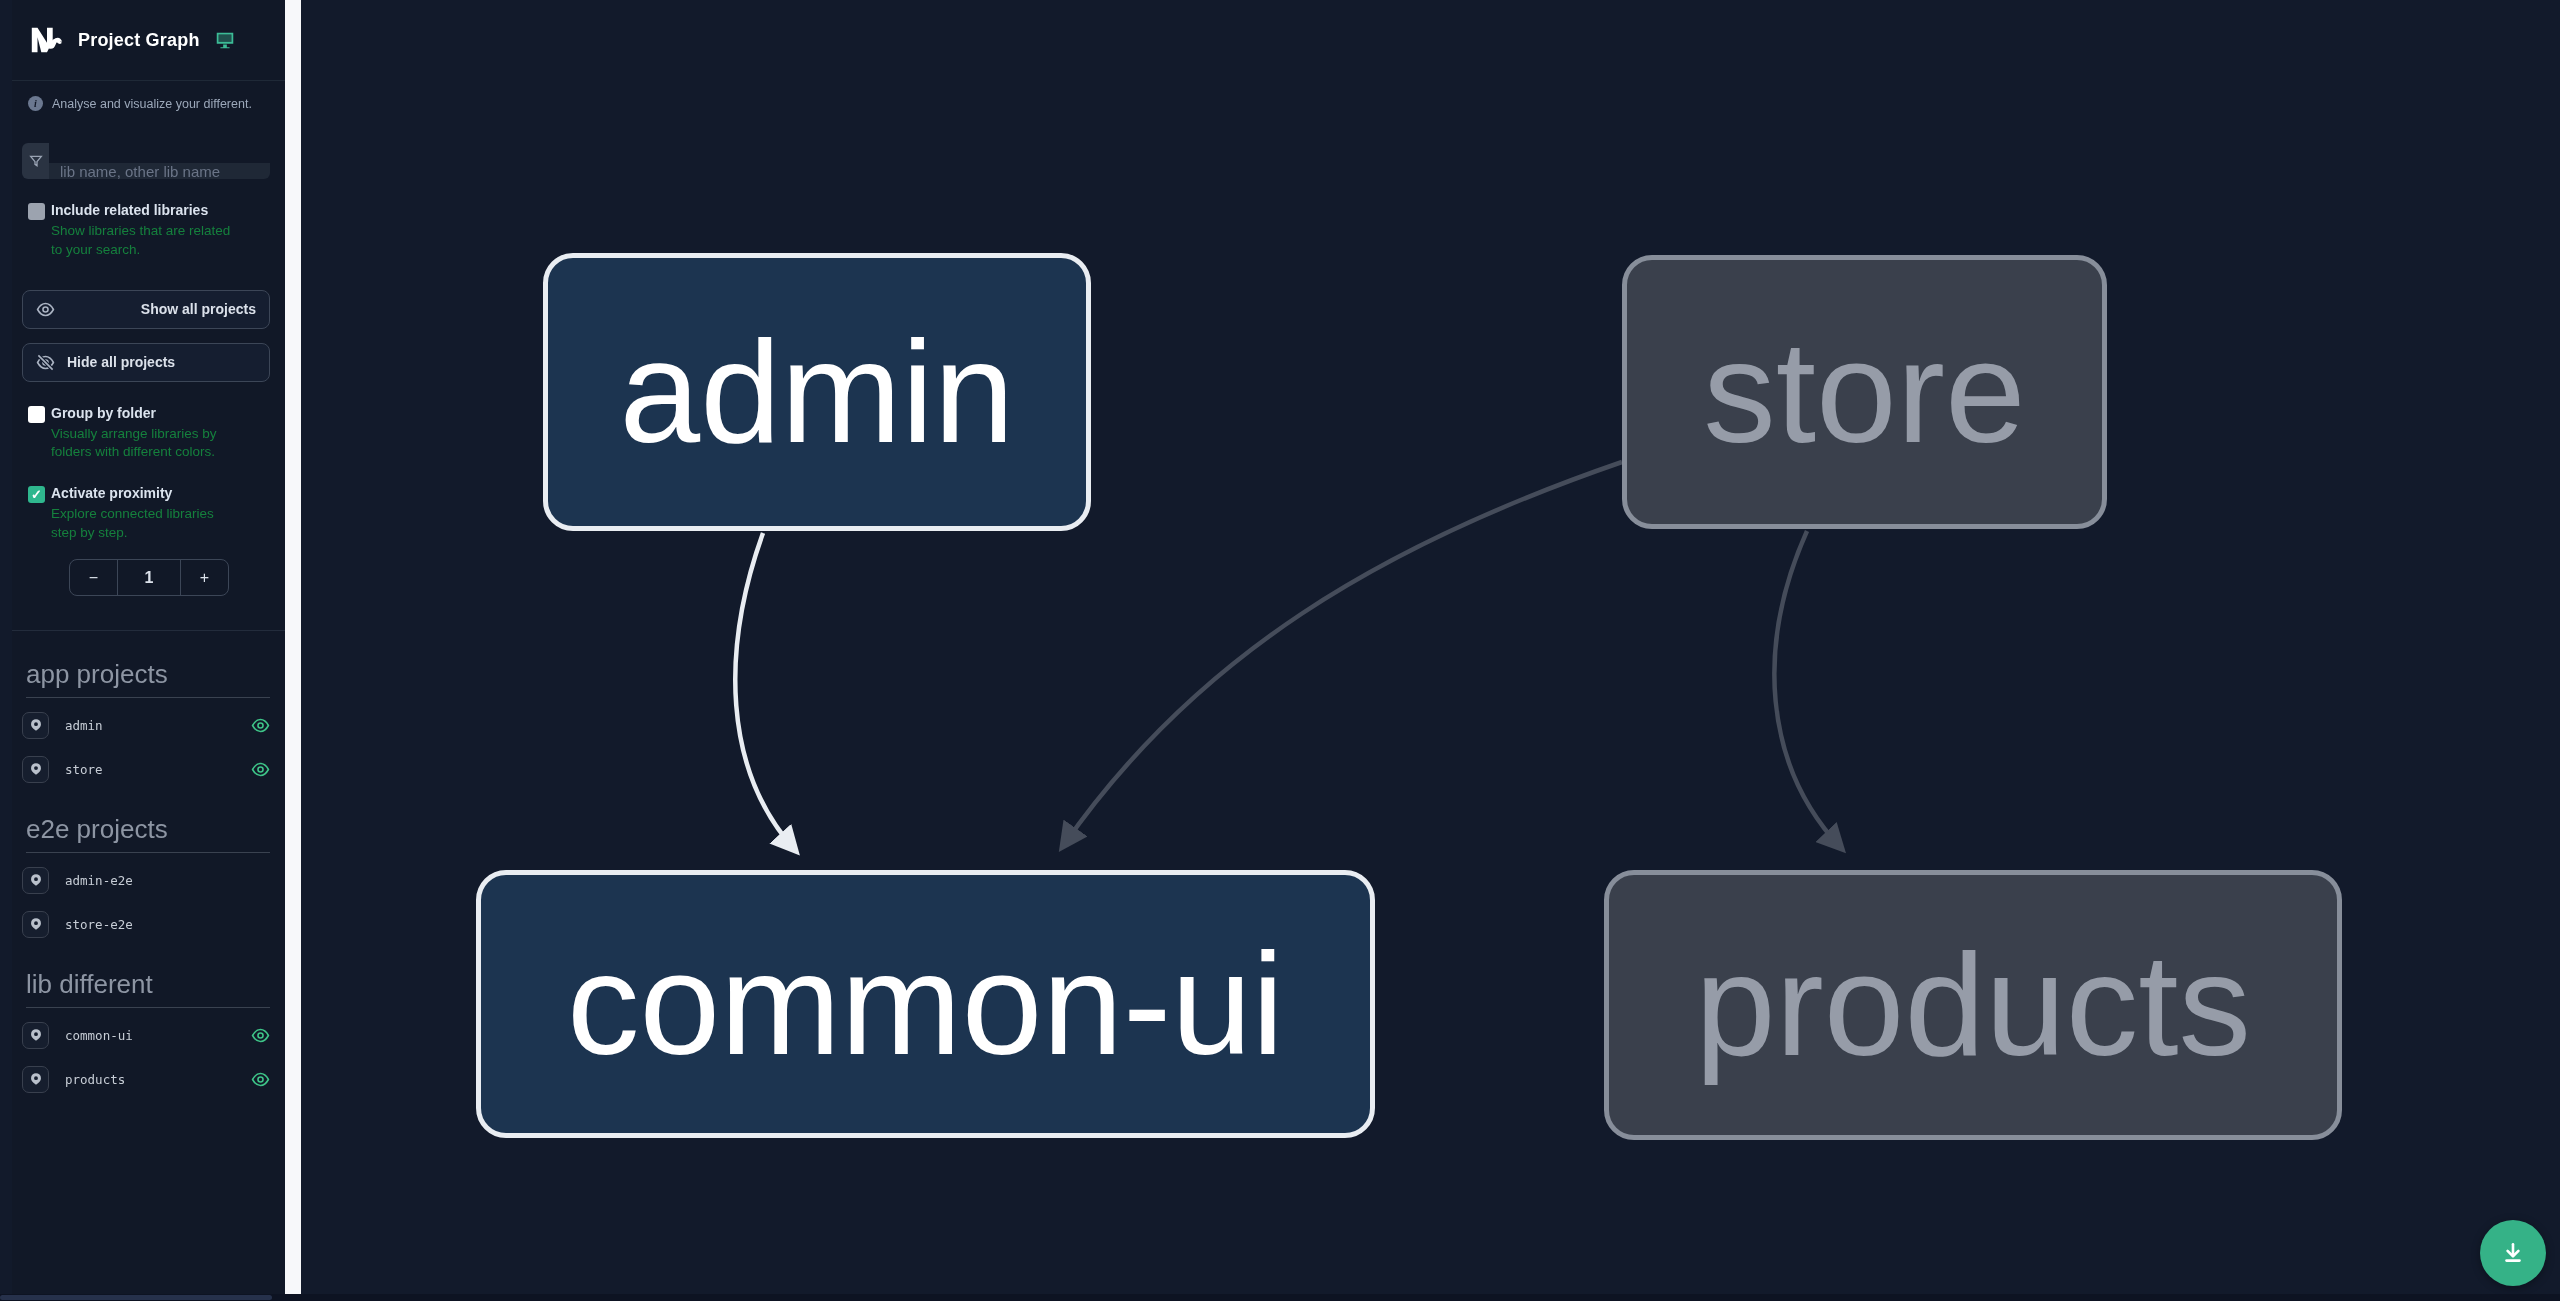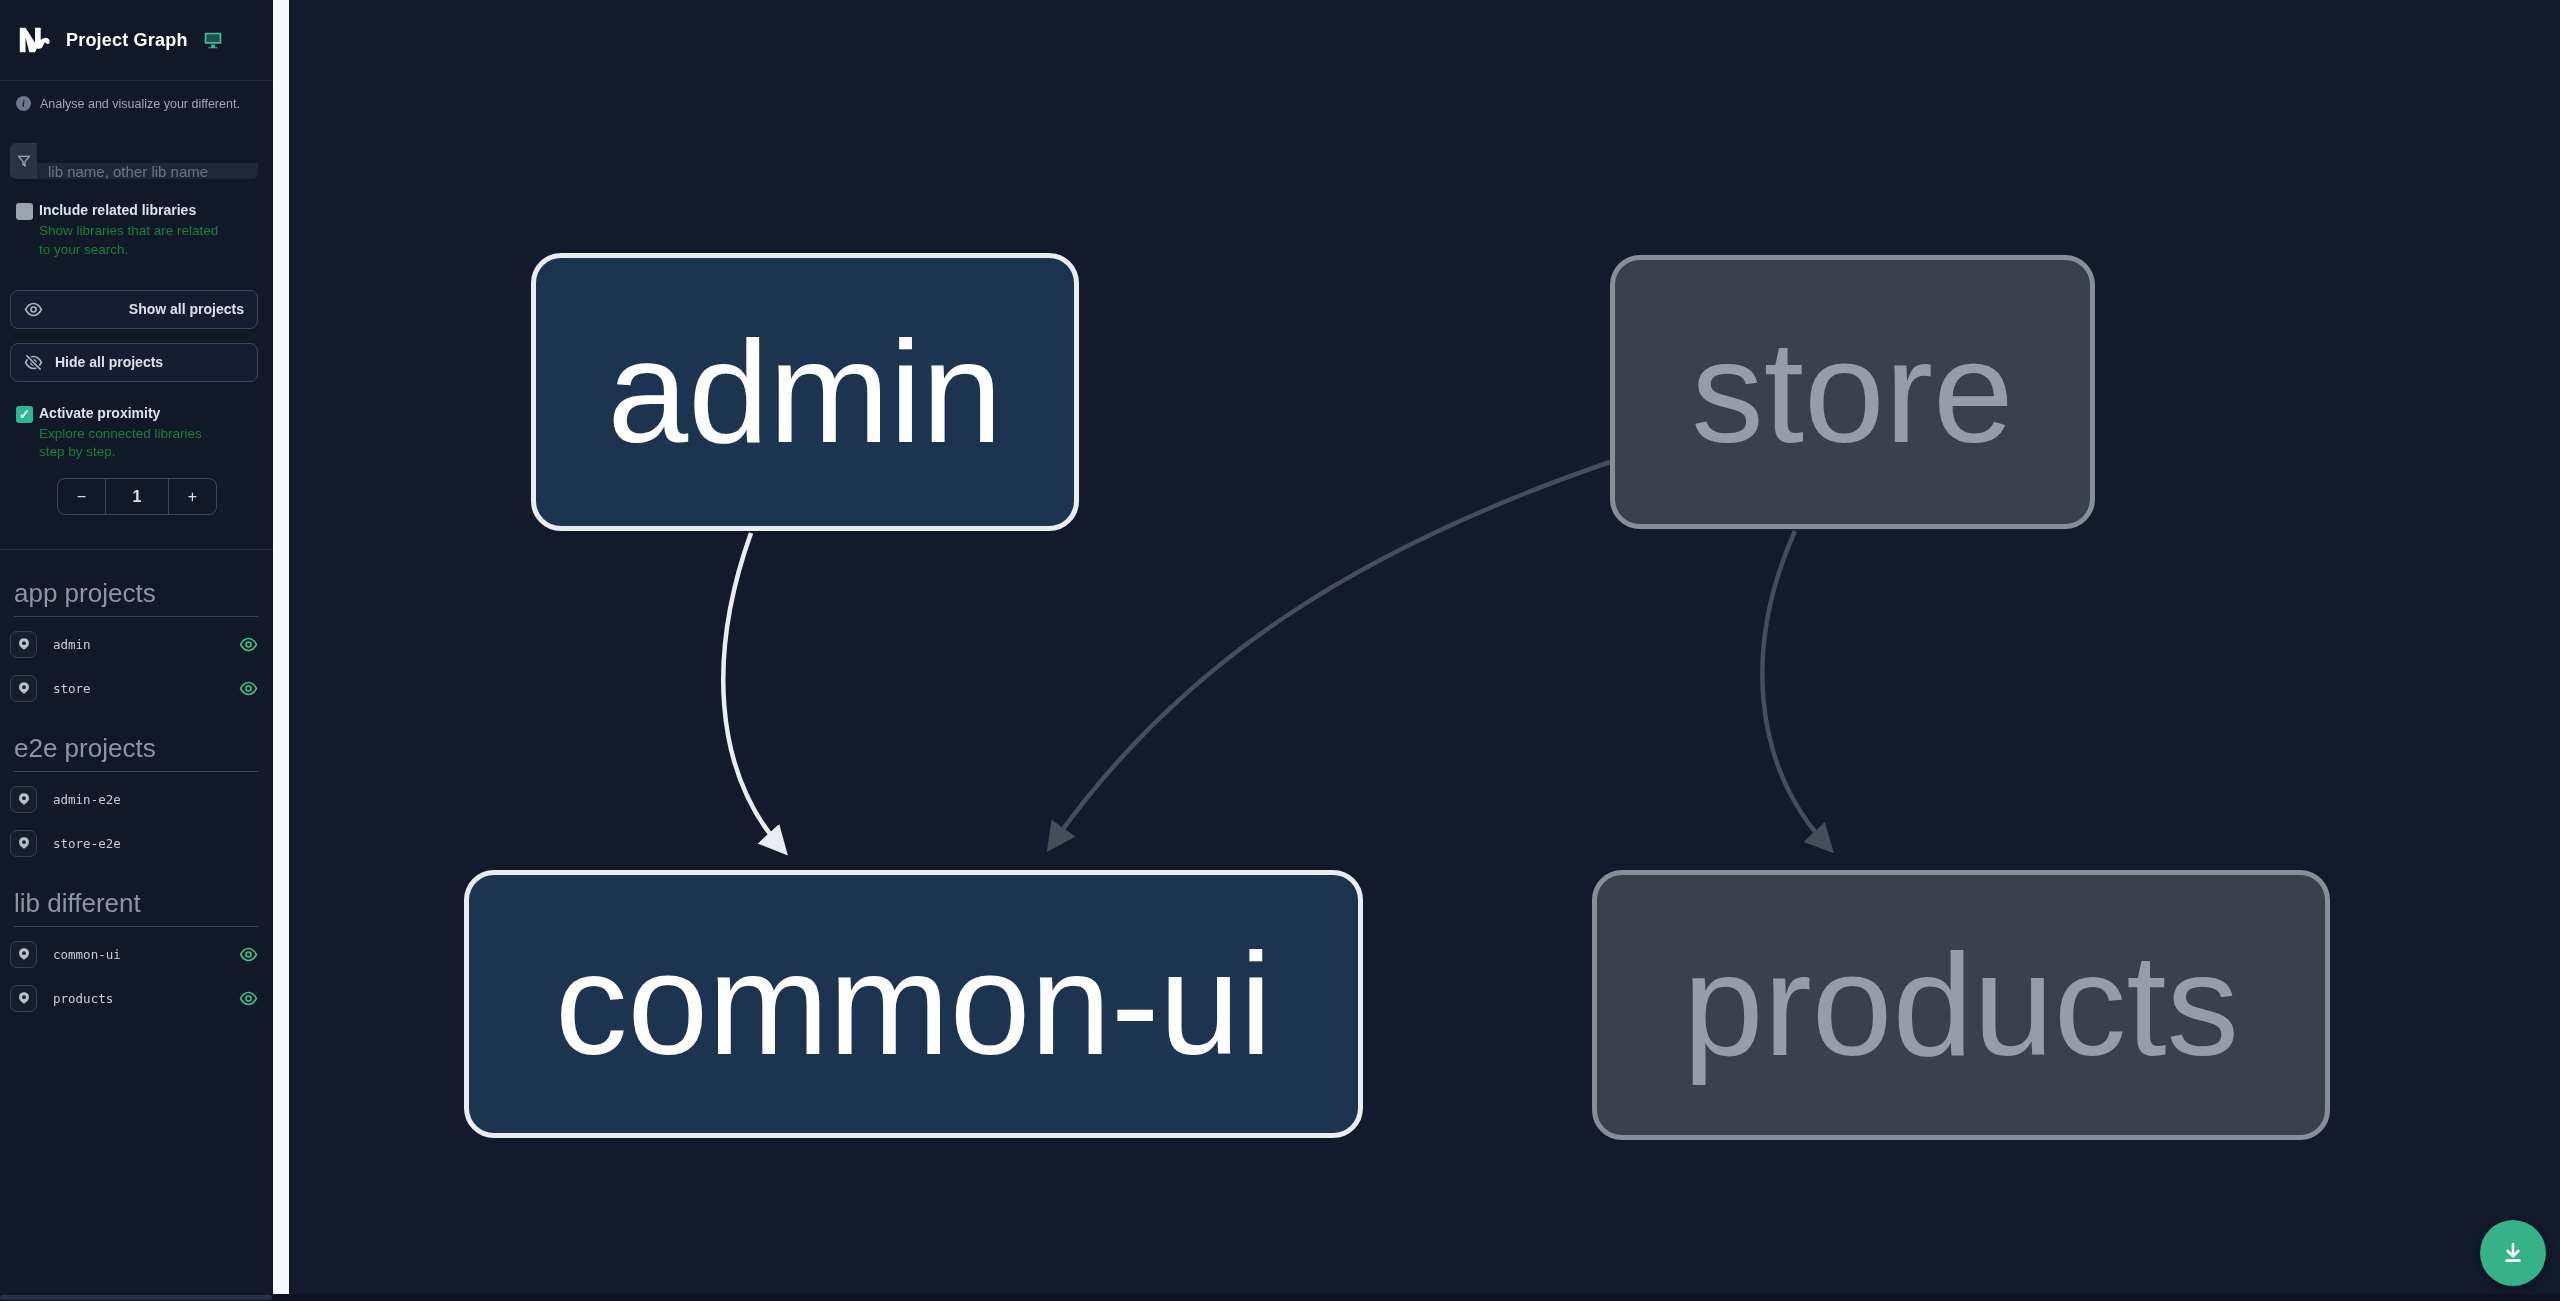--- a/index.html
+++ b/index.html
@@ -1,18 +1,18 @@
 <!DOCTYPE html>
 <html><head>
 <meta charset="utf-8">
 <style>
   * { box-sizing: border-box; margin: 0; padding: 0; }
   html,body { width:2560px; height:1301px; overflow:hidden; background:#121a2b;
     font-family:"Liberation Sans", sans-serif; }
-  .app { position:relative; width:2560px; height:1301px; display:flex; }
+  .app { position:relative; width:2560px; height:1301px; display:flex;padding-left:12px; }
 
   
   .sidebar { width:273px; height:100%; background:#111827; flex:0 0 273px;
     color:#dbe3ee; position:relative; overflow:hidden; }
   .sb-header { height:81px; display:flex; align-items:center; padding:0 16px;
     border-bottom:1px solid #1f2937; }
   .nx-logo { width:38px; height:38px; margin-right:12px; flex:0 0 auto; }
   .sb-title { font-size:18px; font-weight:700; color:#ffffff; letter-spacing:.2px; }
   .monitor-btn { margin-left:14px; width:22px; height:22px; color:#3cbb96; cursor:pointer; }
   .tagline { display:flex; align-items:center; gap:9px; padding:15px 16px 6px 16px;
@@ -143,20 +143,27 @@
     <div class="sb-btn">
       <svg class="b-icon" viewBox="0 0 24 24" fill="none" stroke="currentColor" stroke-width="2">
         <path d="M2 12 C5 6.5 9 4.5 12 4.5 S19 6.5 22 12 C19 17.5 15 19.5 12 19.5 S5 17.5 2 12 z"></path>
         <circle cx="12" cy="12" r="3.2"></circle>
         <line x1="3" y1="3" x2="21" y2="21" stroke="#151e30" stroke-width="5"></line>
         <line x1="3" y1="3" x2="21" y2="21"></line>
       </svg>
       <span>Hide all projects</span>
     </div>
 
+    <div class="cb-row">
+      <span class="cb-box cb-white"></span>
+      <span class="cb-text">
+        <div class="cb-label">Group by folder</div>
+        <div class="cb-desc">Visually arrange libraries by folders with different colors.</div>
+      </span>
+    </div>
 
     <div class="cb-row">
       <span class="cb-box cb-teal">
         <span>✓</span>
       </span>
       <span class="cb-text">
         <div class="cb-label">Activate proximity</div>
         <div class="cb-desc">Explore connected libraries step by step.</div>
       </span>
     </div>

